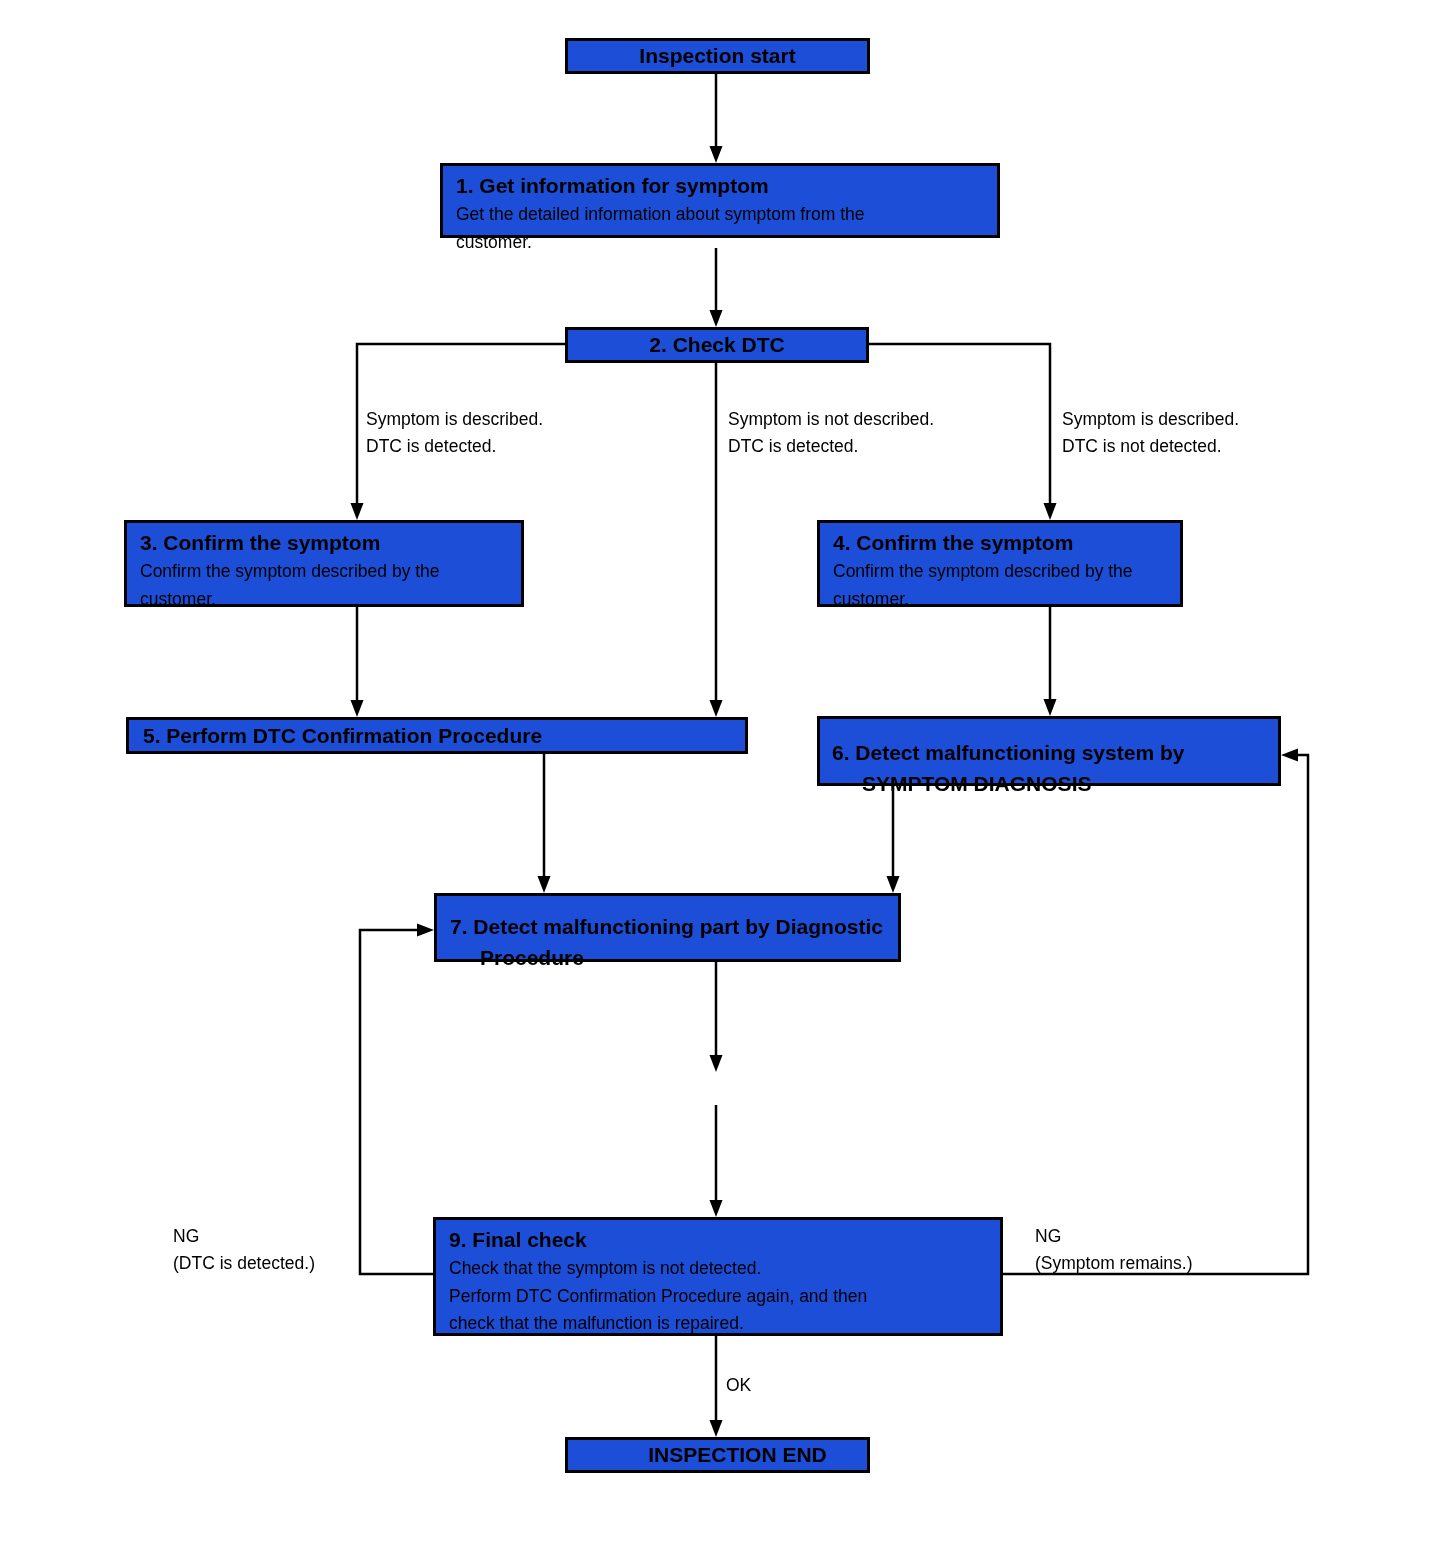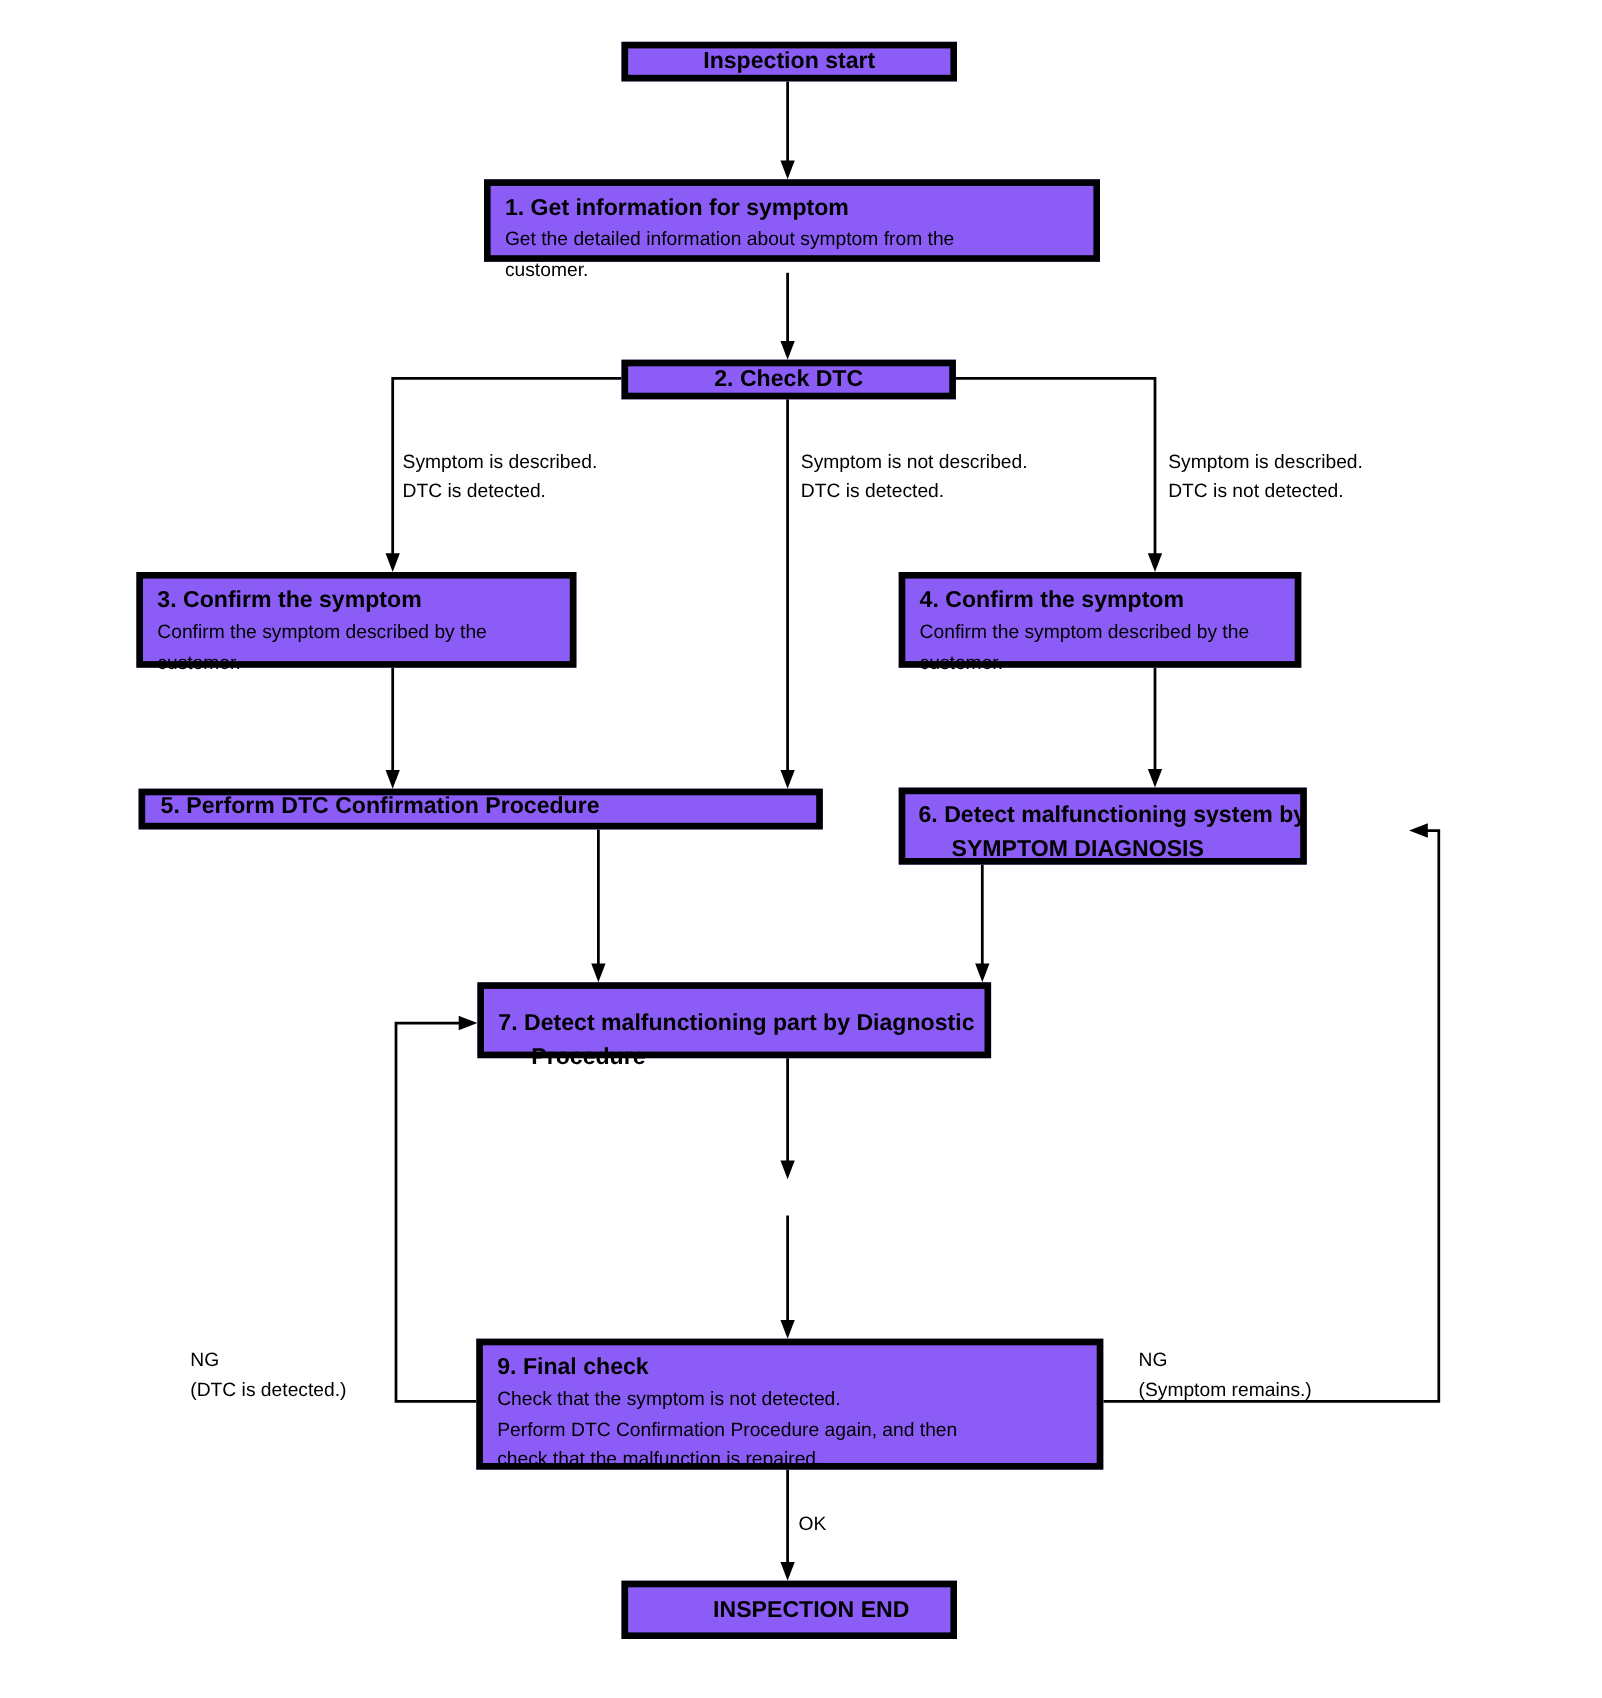--- a/index.html
+++ b/index.html
@@ -9,22 +9,22 @@
     height: 1544px;
     background: #ffffff;
     font-family: "Liberation Sans", sans-serif;
     color: #000000;
     overflow: hidden;
   }
   #wires { position: absolute; left: 0; top: 0; width: 1456px; height: 1544px; }
   .box {
     position: absolute;
     box-sizing: border-box;
-    border: 6px solid #000000;
-    background: #8b5cf6;
+    border: 3px solid #000000;
+    background: #1d4ed8;
   }
   .centered { display: flex; align-items: center; justify-content: center; }
   .vcentered { display: flex; align-items: flex-end; }
   .title { font-weight: bold; font-size: 21px; line-height: 30px; white-space: nowrap; }
   .title-2l { font-weight: bold; font-size: 21px; line-height: 31px; white-space: nowrap; }
   .indent { padding-left: 30px; }
   .body-line { font-size: 17.5px; line-height: 27.5px; white-space: nowrap; }
   .label {
     position: absolute;
     font-size: 17.5px;
@@ -33,25 +33,25 @@
   }
   .pad { padding: 5px 12px 0 13px; }
 
   
   #box-start { left: 565px; top: 38px;  width: 305px; height: 36px; }
   #box-1     { left: 440px; top: 163px; width: 560px; height: 75px; }
   #box-2     { left: 565px; top: 327px; width: 304px; height: 36px; }
   #box-3     { left: 124px; top: 520px; width: 400px; height: 87px; }
   #box-4     { left: 817px; top: 520px; width: 366px; height: 87px; }
   #box-5     { left: 126px; top: 717px; width: 622px; height: 37px; padding-left: 14px; }
-  #box-6     { left: 817px; top: 716px; width: 371px; height: 70px; padding: 3px 0 0 12px; }
+  #box-6     { left: 817px; top: 716px; width: 464px; height: 70px; padding: 18px 0 0 12px; }
   #box-7     { left: 434px; top: 893px; width: 467px; height: 69px; padding: 15px 0 0 13px; }
   #box-8     { left: 434px; top: 1072px; width: 571px; height: 33px; padding-left: 14px; }
   #box-9     { left: 433px; top: 1217px; width: 570px; height: 119px; }
-  #box-end   { left: 565px; top: 1437px; width: 305px; height: 53px; padding-left: 40px; }
+  #box-end   { left: 565px; top: 1437px; width: 305px; height: 36px; padding-left: 40px; }
 
   #label-branch-left  { left: 366px;  top: 406px; }
   #label-branch-mid   { left: 728px;  top: 406px; }
   #label-branch-right { left: 1062px; top: 406px; }
   #label-ng-left      { left: 173px;  top: 1223px; }
   #label-ng-right     { left: 1035px; top: 1223px; }
   #label-ok           { left: 726px;  top: 1372px; }
 </style>
 </head>
 <body>

